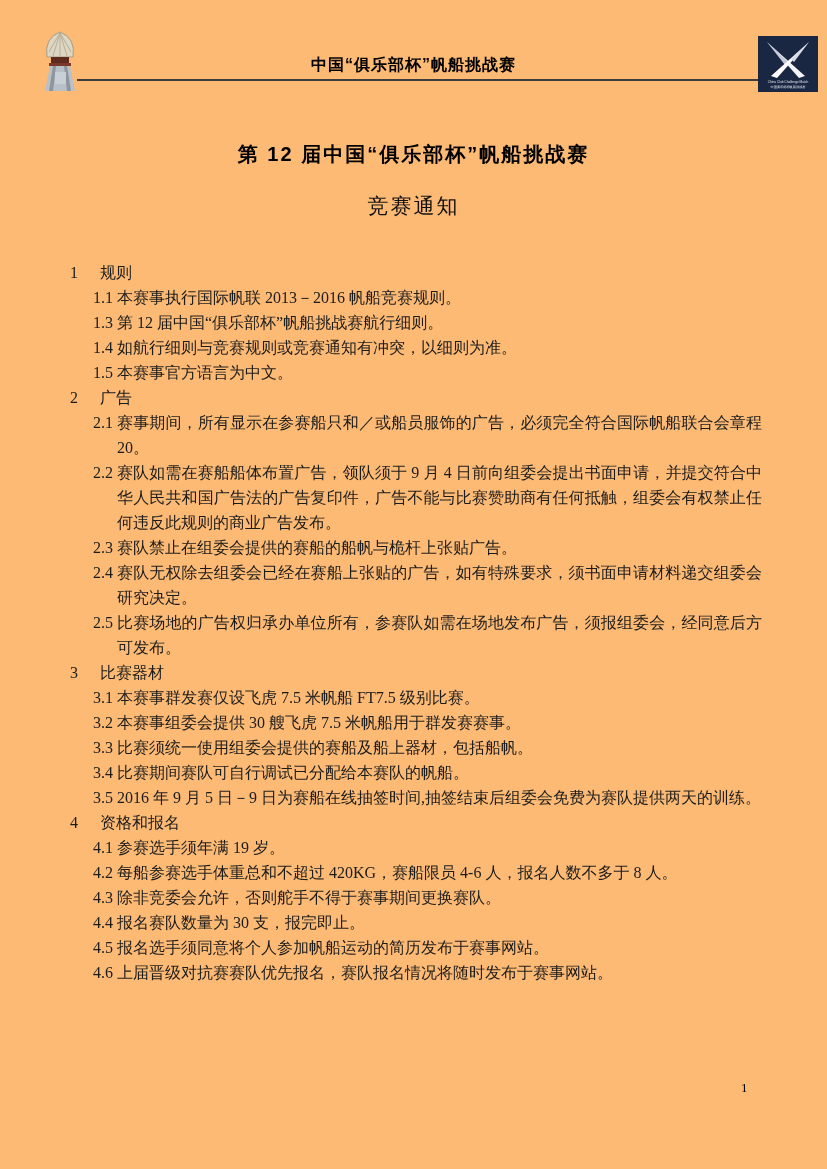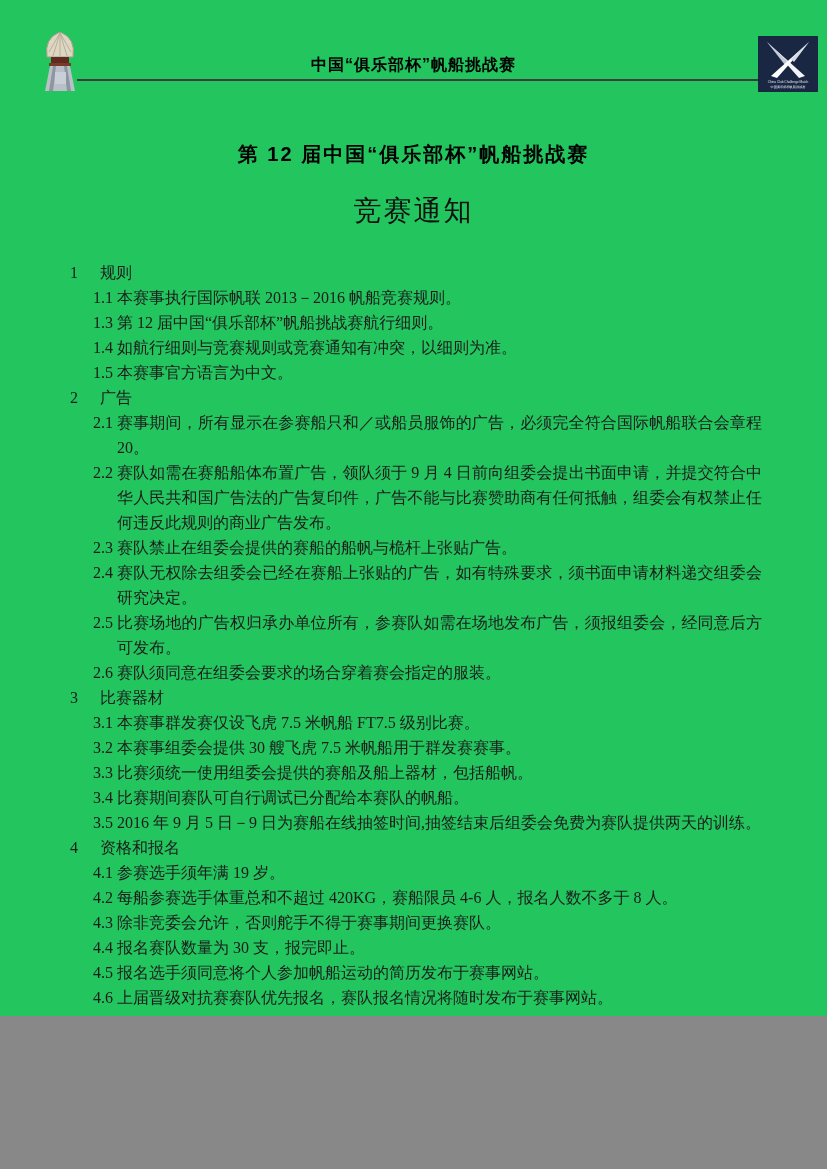--- a/index.html
+++ b/index.html
@@ -1,20 +1,20 @@
 <!DOCTYPE html>
 <html><head>
 <meta charset="utf-8">
 <style>
   html,body { margin:0; padding:0; background:#888; }
   .page {
     position:relative;
-    width:827px; height:1016px;
+    width:827px; height:1169px;
     margin:0 auto;
-    background:#22c55e;
+    background:#fdba74;
     font-family:"Liberation Serif", serif;
     color:#1c1c1c;
     overflow:hidden;
   }
   
   .hdr-rule {
     position:absolute; left:77px; right:69px; top:79px;
     height:0; border-top:2px solid #3d3d3d;
   }
   .hdr-title {
@@ -30,21 +30,21 @@
   .doc-title {
     position:absolute; left:0; right:0; top:141px;
     text-align:center;
     font-family:"Liberation Sans", sans-serif;
     font-weight:bold; font-size:20px; letter-spacing:2px;
     color:#000;
   }
   .doc-subtitle {
     position:absolute; left:0; right:0; top:192px;
     text-align:center;
-    font-size:28px; letter-spacing:2px;
+    font-size:21px; letter-spacing:2px;
     color:#111;
   }
   
   .content {
     position:absolute; left:70px; top:260px; width:692px;
     font-size:16px; line-height:25px;
   }
   .section-header { display:flex; }
   .sec-num   { flex:0 0 30px; }
   .sec-title { flex:1; }
@@ -134,24 +134,20 @@
           <span class="clause-text">赛队禁止在组委会提供的赛船的船帆与桅杆上张贴广告。</span>
         </div>
         <div class="clause">
           <span class="clause-num">2.4</span>
           <span class="clause-text">赛队无权除去组委会已经在赛船上张贴的广告，如有特殊要求，须书面申请材料递交组委会研究决定。</span>
         </div>
         <div class="clause">
           <span class="clause-num">2.5</span>
           <span class="clause-text">比赛场地的广告权归承办单位所有，参赛队如需在场地发布广告，须报组委会，经同意后方可发布。</span>
         </div>
-        <div class="clause">
-          <span class="clause-num">2.6</span>
-          <span class="clause-text">赛队须同意在组委会要求的场合穿着赛会指定的服装。</span>
-        </div>
       </div>
       <div class="section">
         <div class="section-header">
           <span class="sec-num">3</span>
           <span class="sec-title">比赛器材</span>
         </div>
         <div class="clause">
           <span class="clause-num">3.1</span>
           <span class="clause-text">本赛事群发赛仅设飞虎 7.5 米帆船 FT7.5 级别比赛。</span>
         </div>

